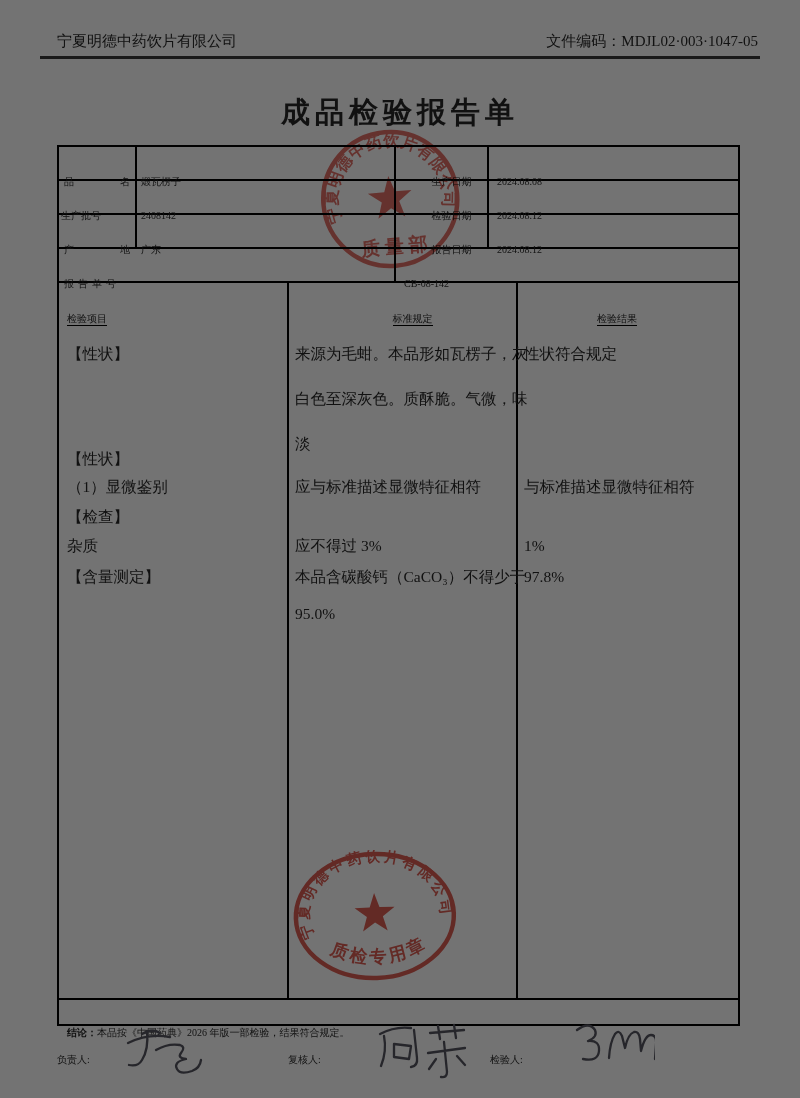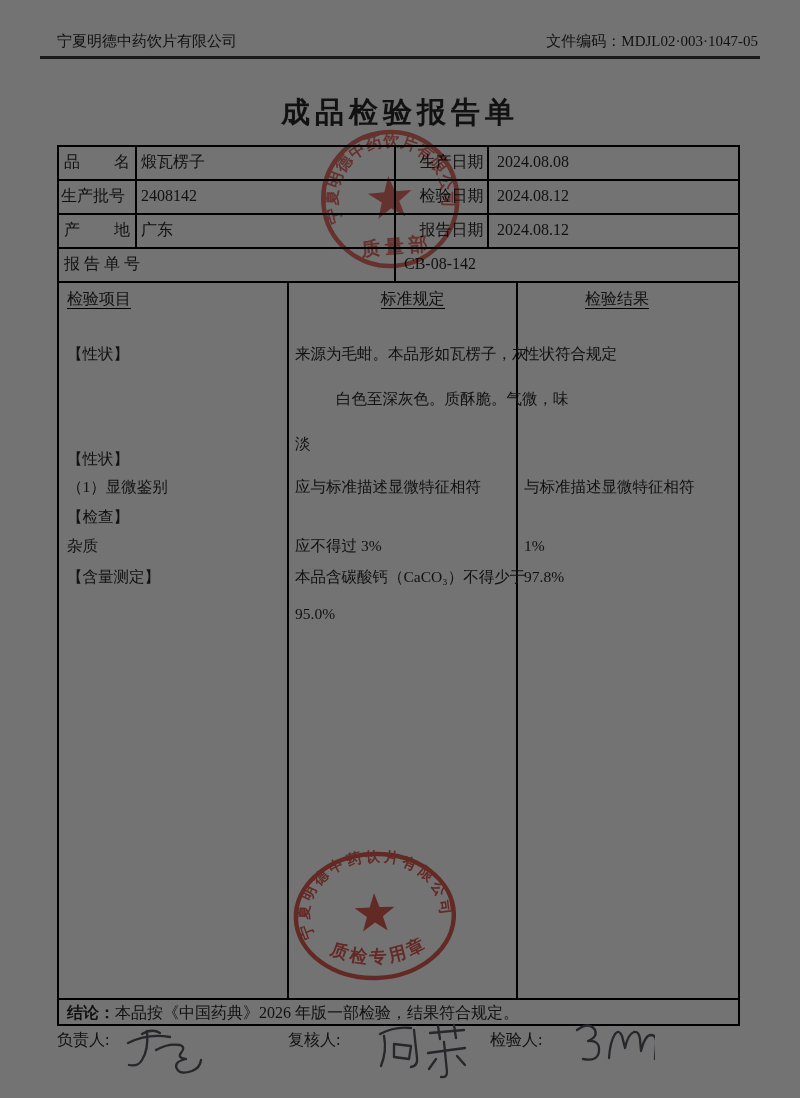--- a/index.html
+++ b/index.html
@@ -1,21 +1,21 @@
 <!DOCTYPE html>
 <html><head>
 <meta charset="utf-8">
 <style>
   html,body{margin:0;padding:0;background:#e8e8e8;}
   .page{
     position:relative;width:800px;height:1098px;background:#737373;
     font-family:"Liberation Serif","DejaVu Serif",serif;color:#111;overflow:hidden;
   }
   .abs{position:absolute;white-space:nowrap;}
-  .t16{font-size:16px;line-height:20px;}
+  .t16{font-size:10px;line-height:20px;margin-top:20px;}
   .t15{font-size:15.5px;line-height:19px;}
   
   .hdr-company{left:57px;top:32px;font-size:15px;}
   .hdr-code{right:42px;top:32px;font-size:15px;}
   .hdr-rule{left:40px;top:56px;width:720px;height:2.5px;background:#1a1a1a;}
   
   .title{left:0;top:93px;width:800px;text-align:center;font-size:29px;font-weight:bold;letter-spacing:5px;}
   
   .frame{left:57px;top:145px;width:683px;height:881px;border:2px solid #000;box-sizing:border-box;}
   .hline{position:absolute;left:57px;width:683px;height:1.6px;background:#000;}
@@ -75,21 +75,21 @@
   <div class="abs t16 cellcenter" style="left:516px;top:289px;width:180px;"><span class="uline">检验结果</span></div>
 
   <div class="abs t15" style="left:67px;top:344px;">【性状】</div>
   <div class="abs t15" style="left:67px;top:449px;">【性状】</div>
   <div class="abs t15" style="left:67px;top:477px;">（1）显微鉴别</div>
   <div class="abs t15" style="left:67px;top:507px;">【检查】</div>
   <div class="abs t15" style="left:67px;top:536px;">杂质</div>
   <div class="abs t15" style="left:67px;top:567px;">【含量测定】</div>
 
   <div class="abs t15" style="left:295px;top:344px;">来源为毛蚶。本品形如瓦楞子，灰</div>
-  <div class="abs t15" style="left:295px;top:389px;margin-left:41px;">白色至深灰色。质酥脆。气微，味</div>
+  <div class="abs t15" style="left:295px;top:389px;">白色至深灰色。质酥脆。气微，味</div>
   <div class="abs t15" style="left:295px;top:434px;">淡</div>
   <div class="abs t15" style="left:295px;top:477px;">应与标准描述显微特征相符</div>
   <div class="abs t15" style="left:295px;top:536px;">应不得过 3%</div>
   <div class="abs t15" style="left:295px;top:567px;">本品含碳酸钙（CaCO₃）不得少于</div>
   <div class="abs t15" style="left:295px;top:604px;">95.0%</div>
 
   <div class="abs t15" style="left:524px;top:344px;">性状符合规定</div>
   <div class="abs t15" style="left:524px;top:477px;">与标准描述显微特征相符</div>
   <div class="abs t15" style="left:524px;top:536px;">1%</div>
   <div class="abs t15" style="left:524px;top:567px;">97.8%</div>

